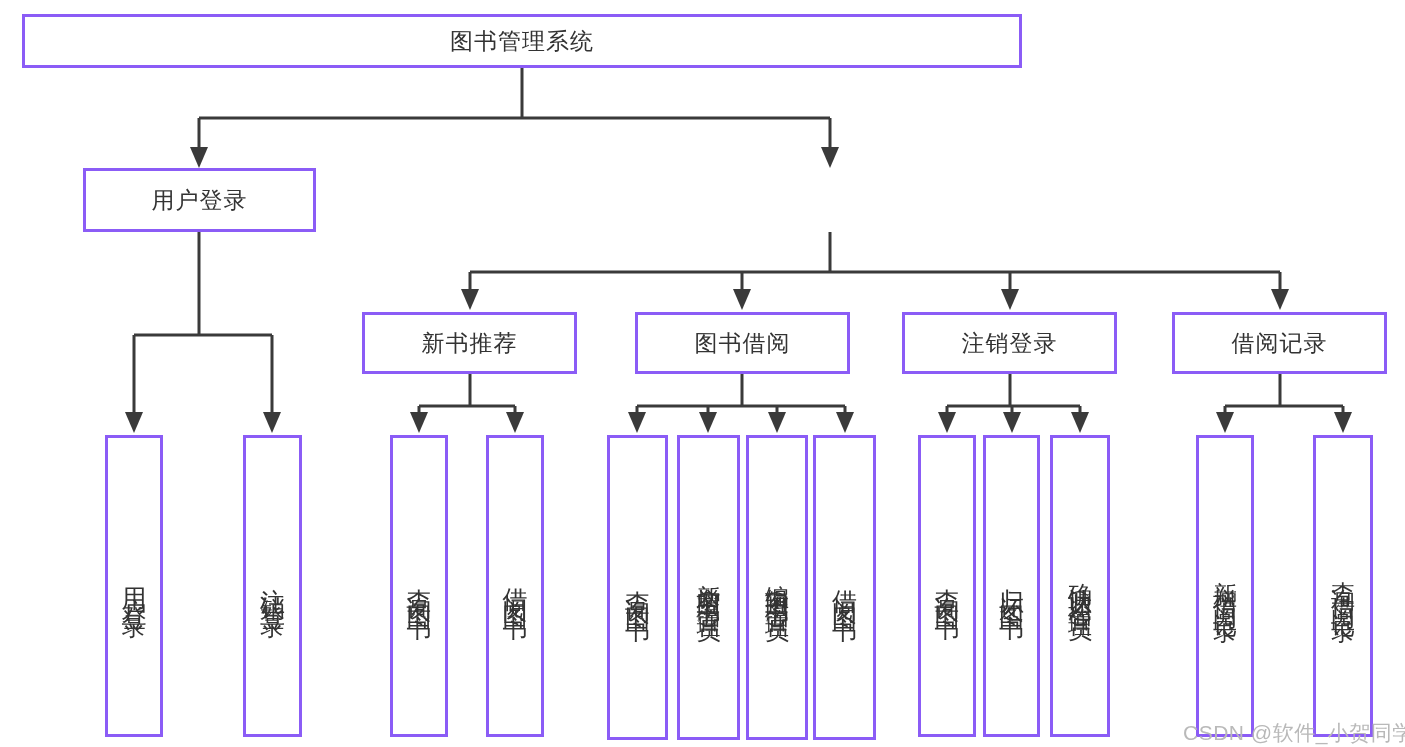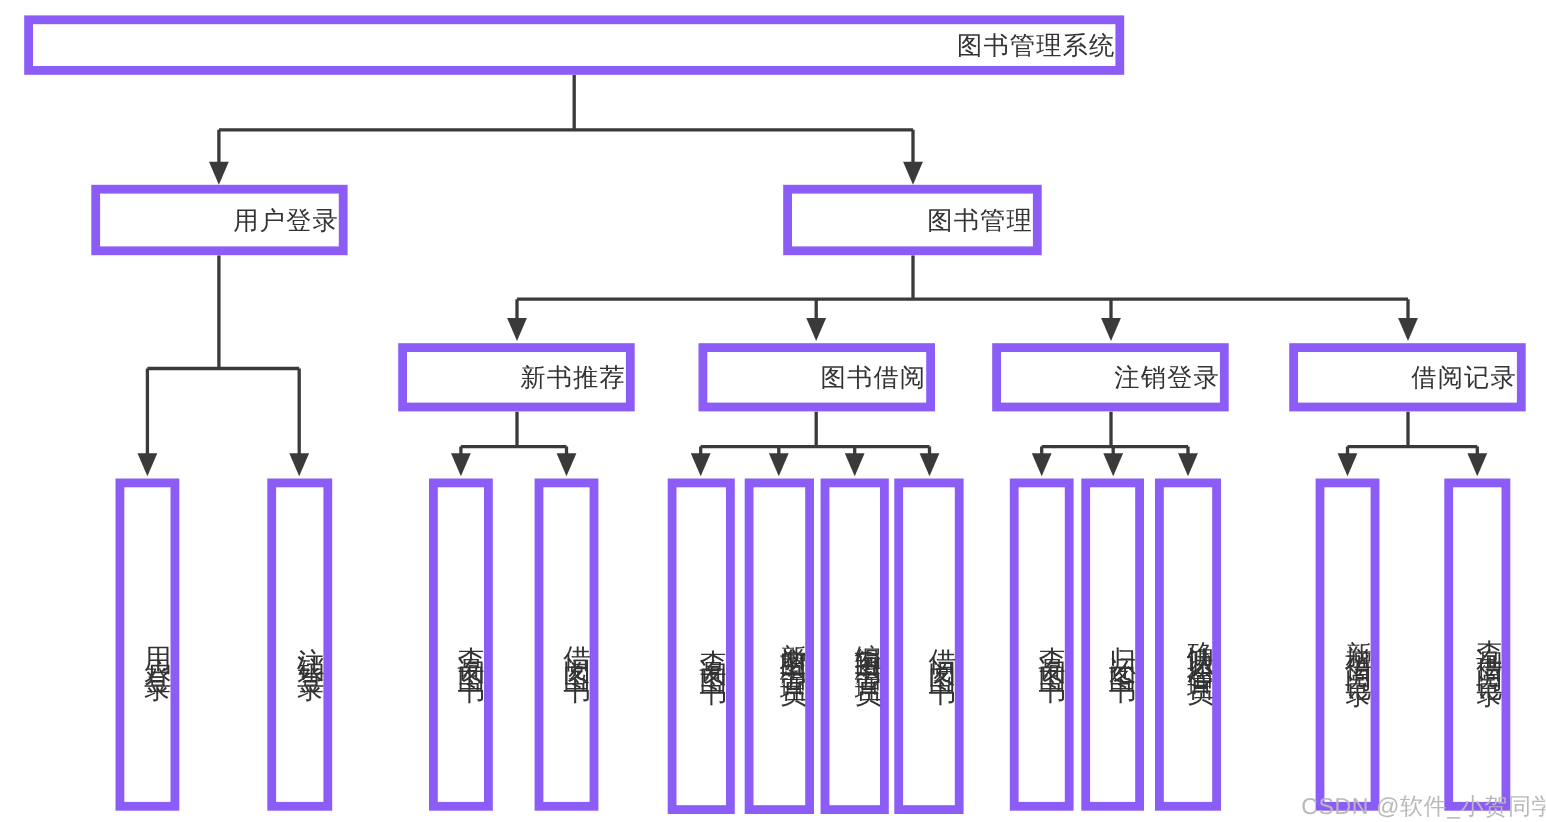--- a/index.html
+++ b/index.html
@@ -9,23 +9,23 @@
     background:#ffffff;
     overflow:hidden;
     font-family:"Liberation Sans","DejaVu Sans",sans-serif;
   }
   .wires{position:absolute;left:0;top:0;z-index:1;}
   .wires path{stroke:#3a3a3a;stroke-width:3;fill:none;}
   .wires polygon{fill:#3a3a3a;stroke:none;}
   .node{
     position:absolute;
     box-sizing:border-box;
-    border:8px solid #8b5cf6;
+    border:3px solid #8b5cf6;
     background:#ffffff;
-    display:flex;align-items:center;justify-content:flex-end;
+    display:flex;align-items:center;justify-content:center;
     color:#333333;
     z-index:2;
   }
   .h-label{font-size:23px;letter-spacing:1px;white-space:nowrap;}
   .v-label{
     writing-mode:vertical-rl;
     text-orientation:mixed;
     white-space:nowrap;
     line-height:1;
   }
@@ -76,23 +76,20 @@
     <polygon points="1334,412 1352,412 1343,433"></polygon>
   </svg>
 
   <div class="node" style="left:22px;top:14px;width:1000px;height:54px;">
     <span class="h-label">图书管理系统</span>
   </div>
 
   <div class="node" style="left:83px;top:168px;width:233px;height:64px;">
     <span class="h-label">用户登录</span>
   </div>
-  <div class="node" style="left:712px;top:168px;width:235px;height:64px;">
-    <span class="h-label">图书管理</span>
-  </div>
 
   <div class="node" style="left:635px;top:312px;width:215px;height:62px;">
     <span class="h-label">图书借阅</span>
   </div>
   <div class="node" style="left:362px;top:312px;width:215px;height:62px;">
     <span class="h-label">新书推荐</span>
   </div>
   <div class="node" style="left:902px;top:312px;width:215px;height:62px;">
     <span class="h-label">注销登录</span>
   </div>

